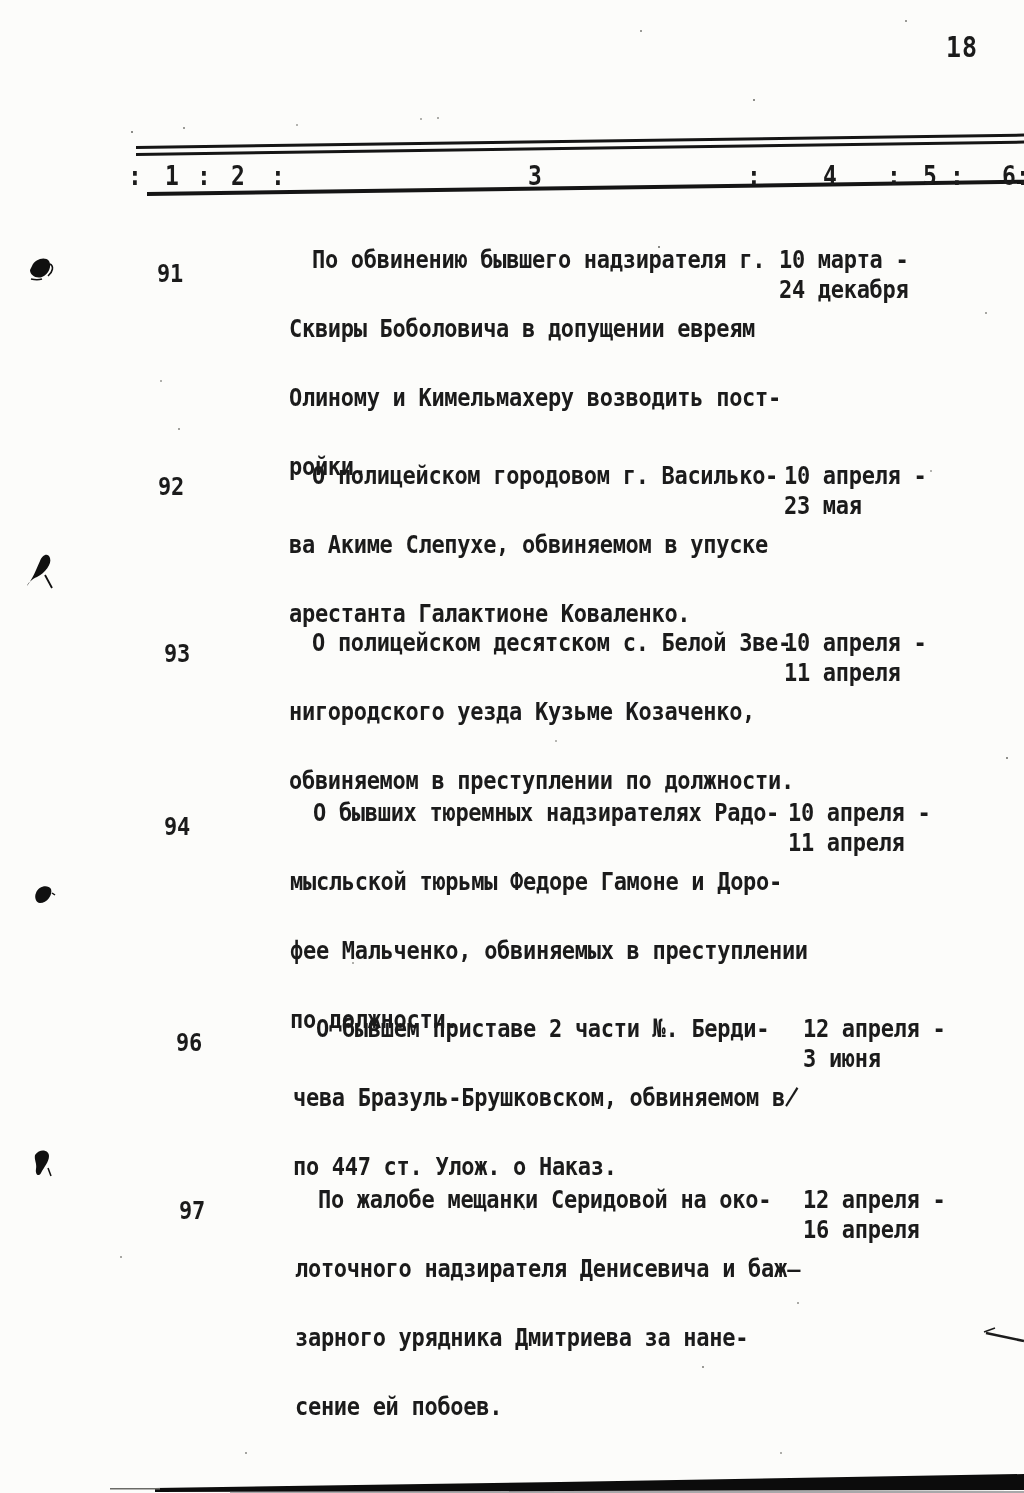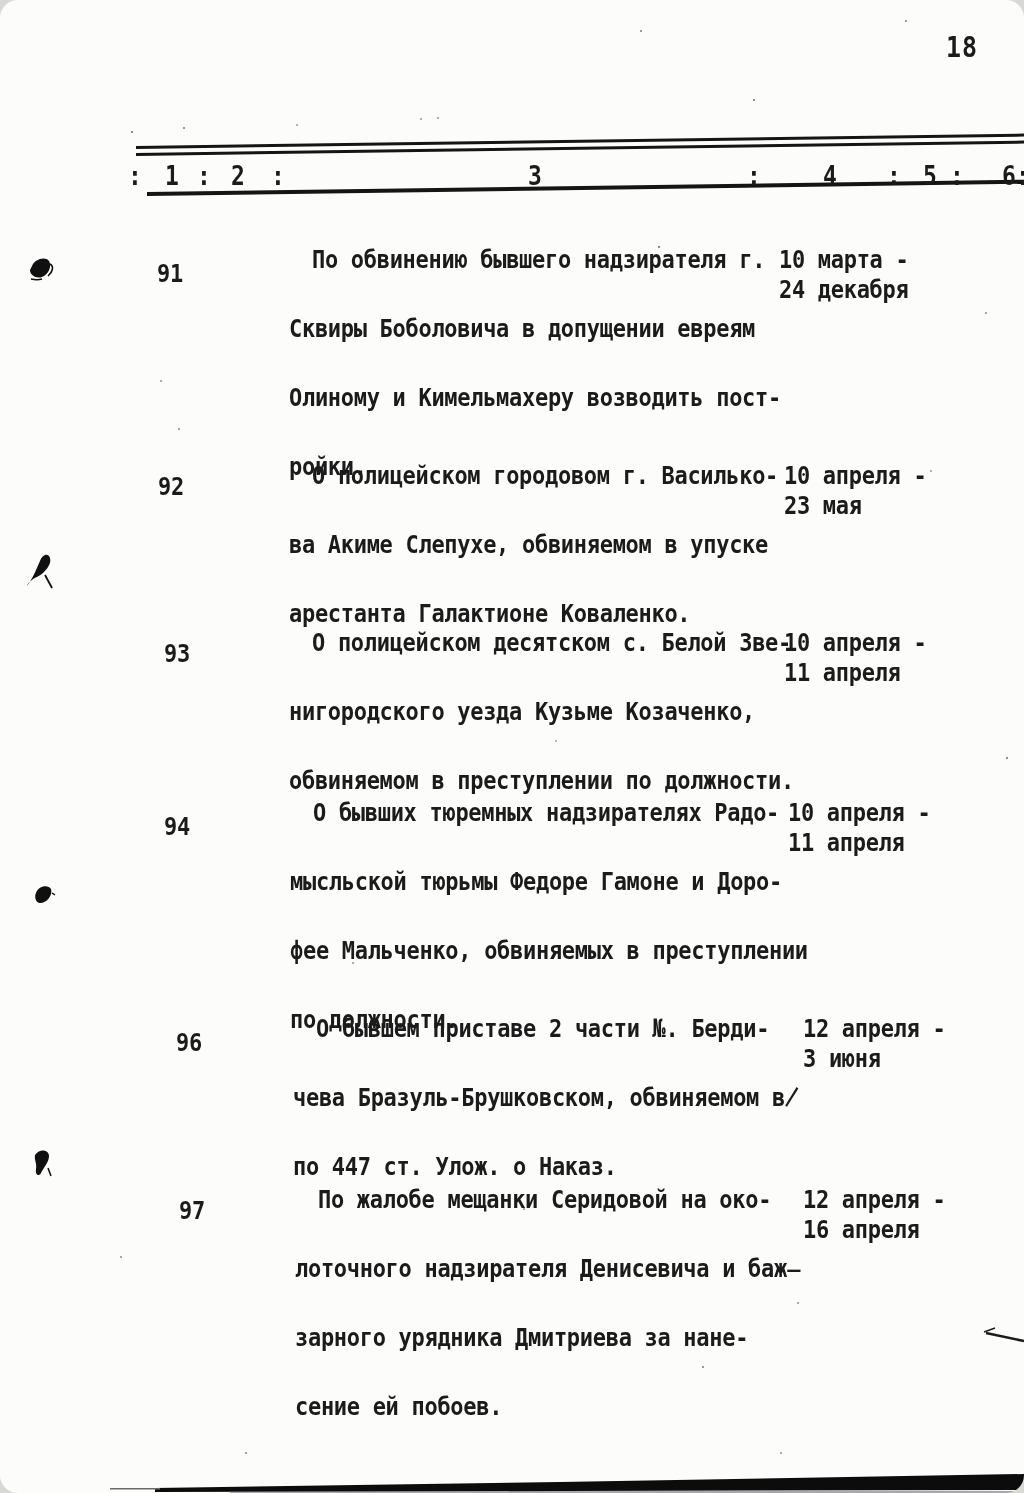--- a/index.html
+++ b/index.html
@@ -1,20 +1,19 @@
 <!DOCTYPE html>
 <html><head>
 <meta charset="utf-8">
 <style>
   html,body{margin:0;padding:0;background:#d8d8d4;}
   #page{
     position:relative;width:1024px;height:1493px;background:#fcfcfa;
     overflow:hidden;font-family:"DejaVu Sans Mono",monospace;color:#1b1b1b;
     font-weight:bold;
-    border-radius:18px;
   }
   .tw{transform:scaleY(1.15);transform-origin:0 0;}
   .abs{position:absolute;white-space:nowrap;}
   .pageno{font-size:25px;letter-spacing:1px;}
   
   .rule{position:absolute;background:#151515;transform:rotate(-0.8deg);transform-origin:0 50%;}
   .rule.t1{left:136px;top:146px;width:892px;height:3px;}
   .rule.t2{left:136px;top:153px;width:892px;height:3px;}
   .rule.b1{left:147px;top:192px;width:884px;height:4px;}
   .hcell{position:absolute;top:0;font-size:23px;letter-spacing:-0.3px;}

